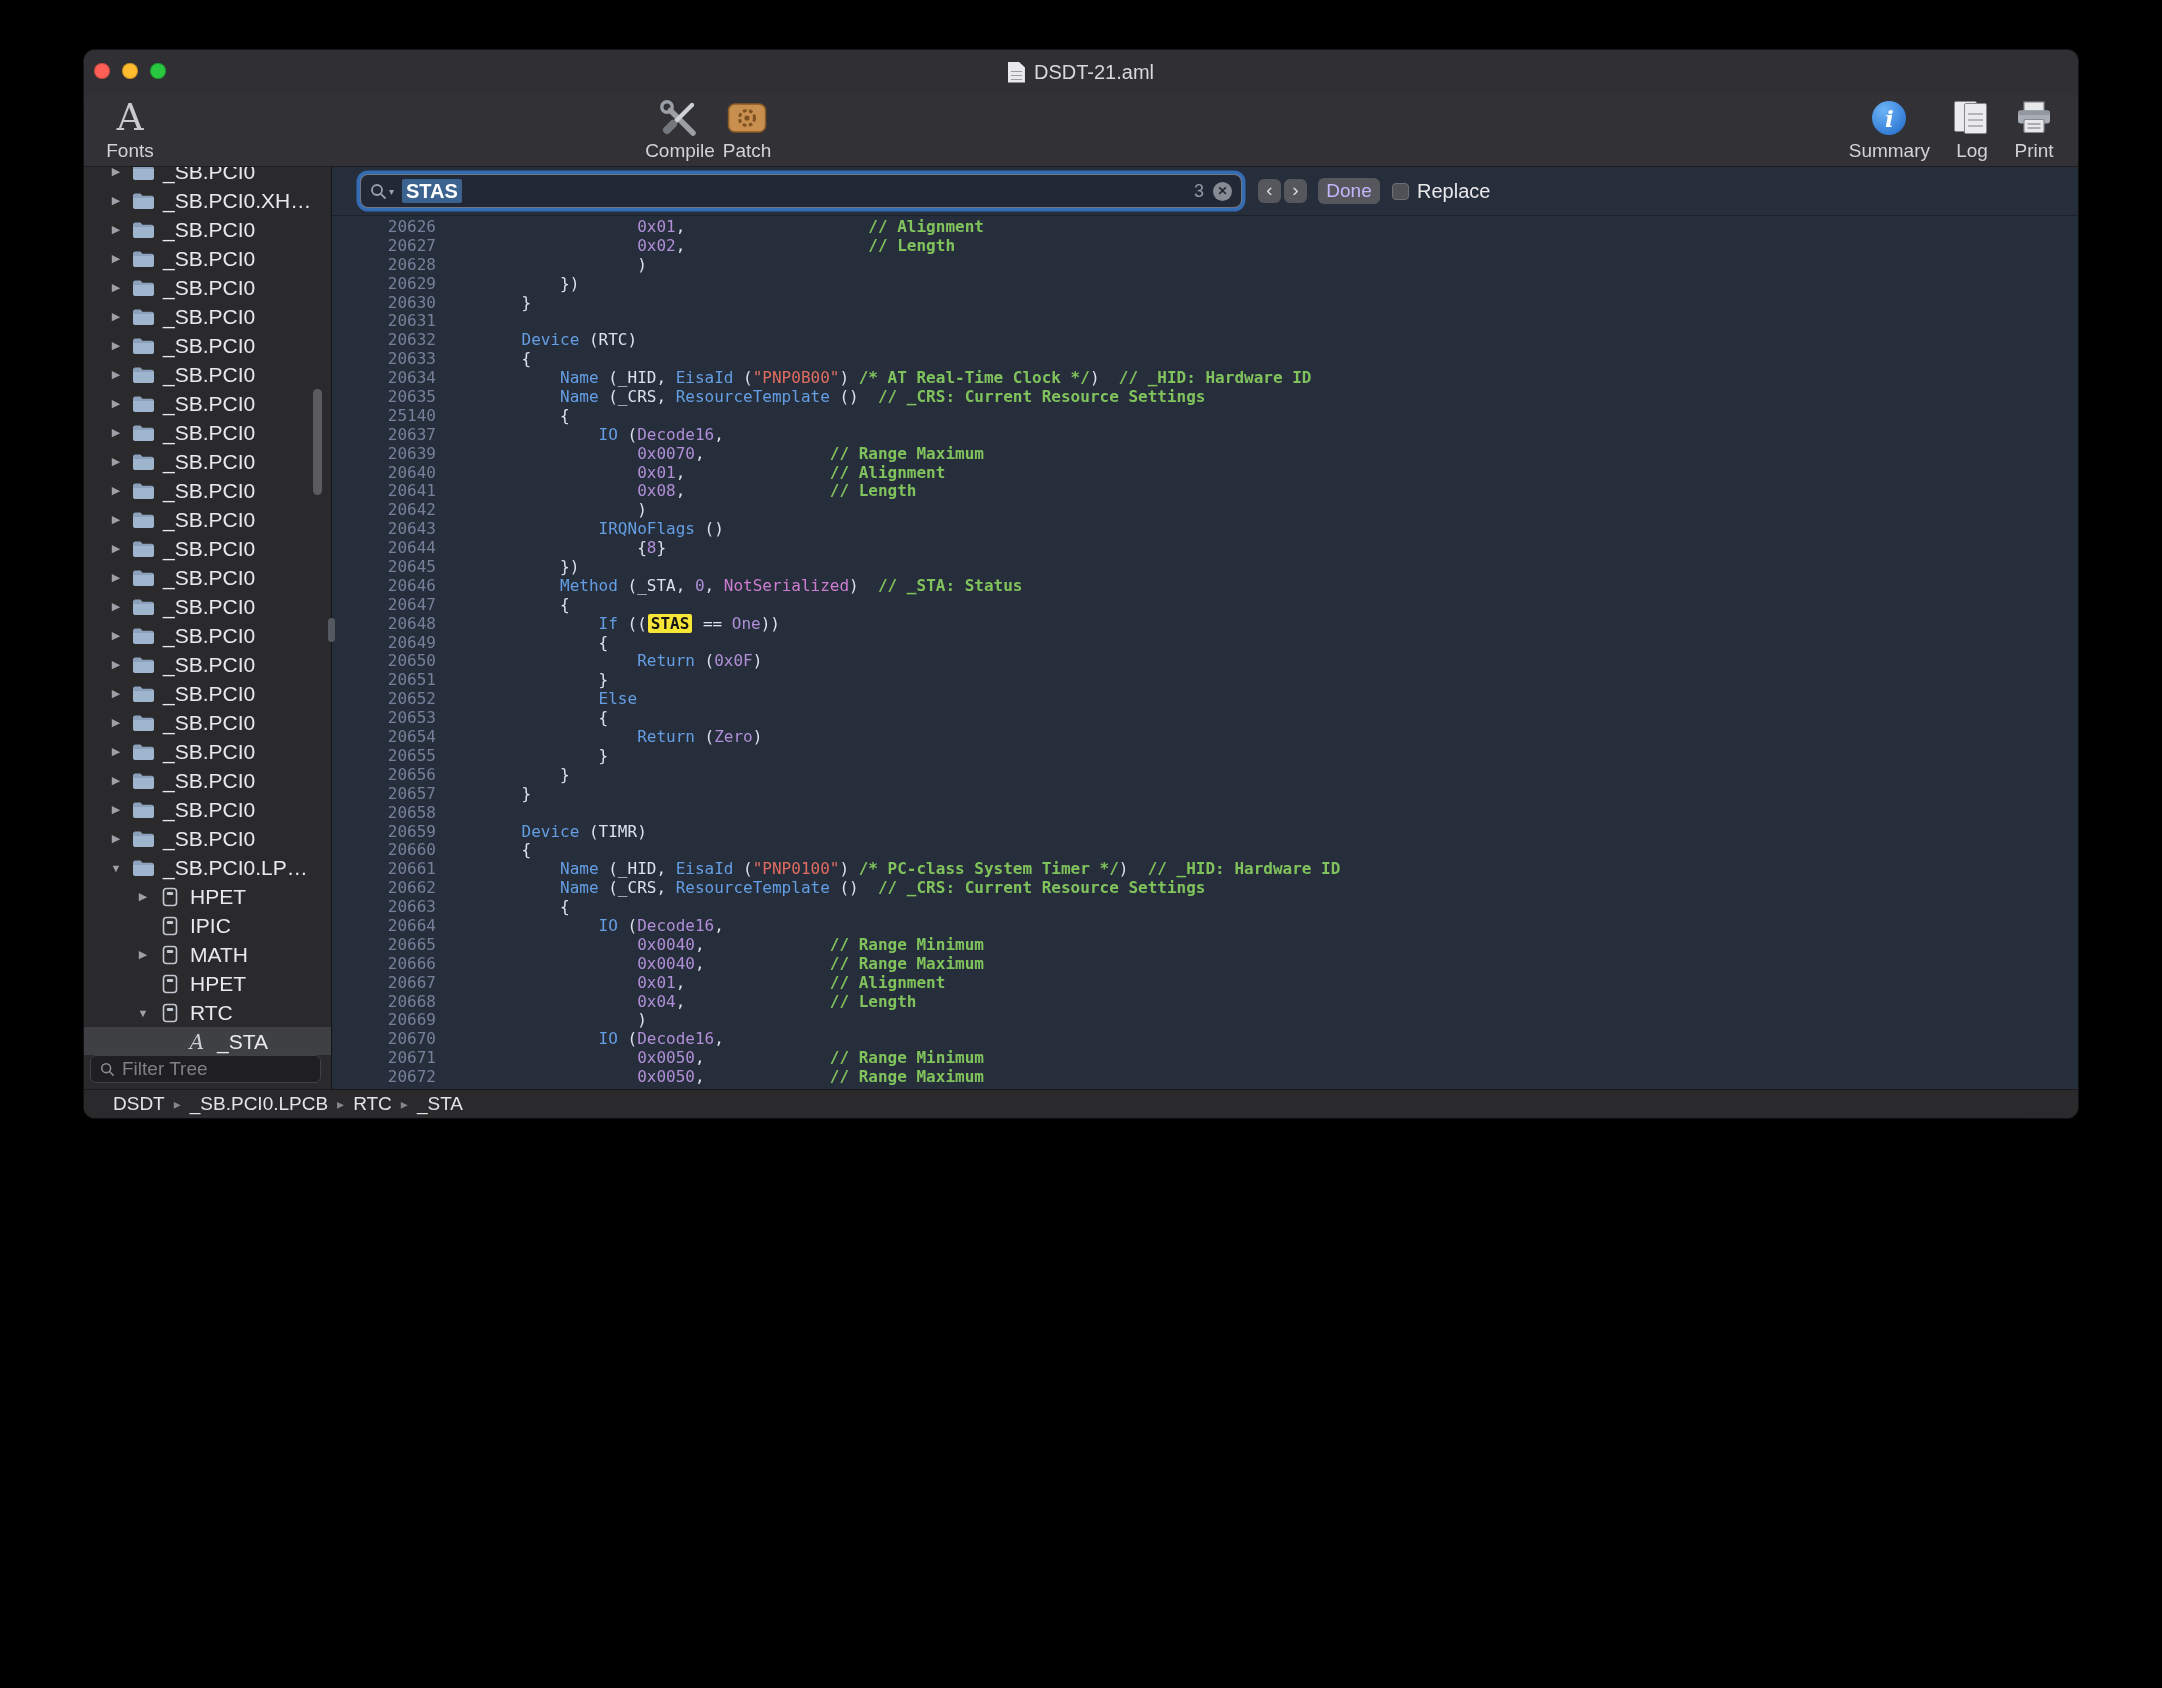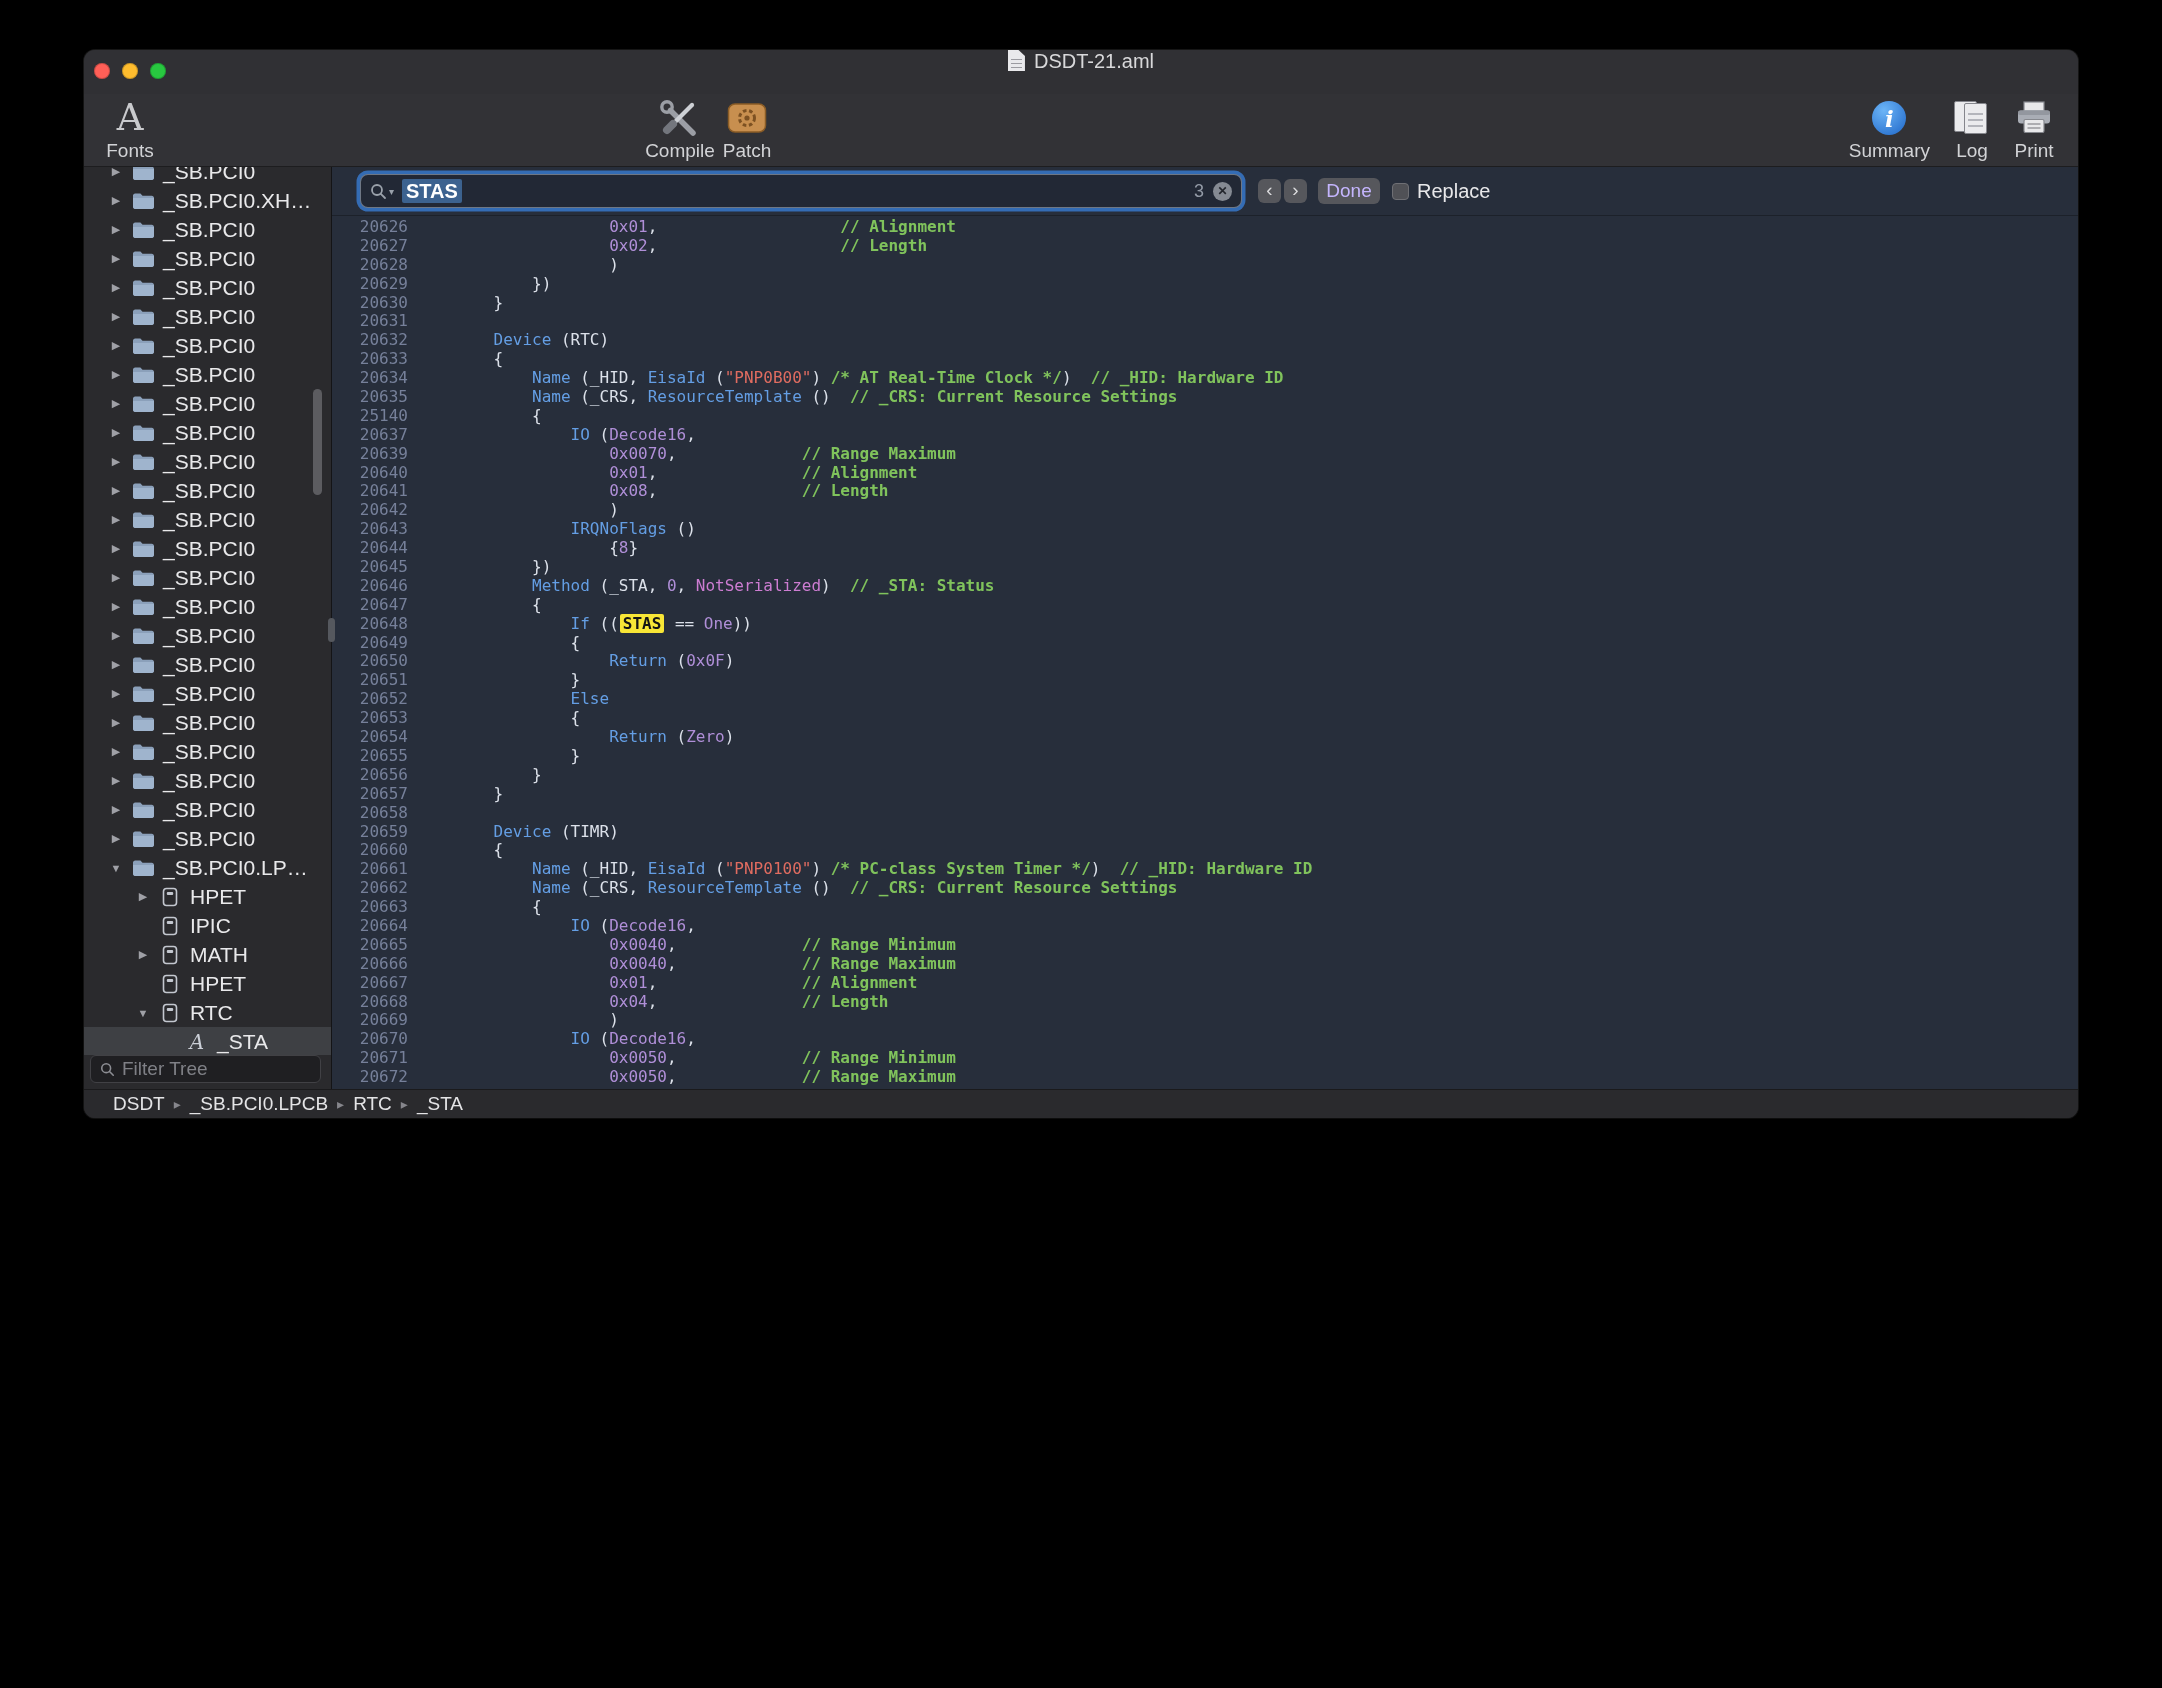--- a/index.html
+++ b/index.html
@@ -12,21 +12,21 @@
   }
 
   
   .titlebar { position: relative; height: 44px; background: var(--titlebar-bg); }
   .traffic { position: absolute; left: 10px; top: 13px; display: flex; gap: 12px; }
   .tl { width: 16px; height: 16px; border-radius: 50%; }
   .tl.red    { background: var(--traffic-red);    box-shadow: inset 0 0 0 1px rgba(0,0,0,.2); }
   .tl.yellow { background: var(--traffic-yellow); box-shadow: inset 0 0 0 1px rgba(0,0,0,.2); }
   .tl.green  { background: var(--traffic-green);  box-shadow: inset 0 0 0 1px rgba(0,0,0,.2); }
   .title-wrap { position: absolute; left: 50%; transform: translateX(-50%); top: 0; height: 44px;
-    display: flex; align-items: flex-start; gap: 9px; }
+    display: flex; align-items: center; gap: 9px; }
   .doc-icon { width: 17px; height: 21px; background: #e9e9ec; position: relative;
     clip-path: polygon(0 0, 62% 0, 100% 28%, 100% 100%, 0 100%); }
   .doc-icon::after { content:""; position:absolute; left:3px; right:3px; top:9px; height:9px;
     background: repeating-linear-gradient(to bottom, #9b9ba1 0 1.5px, transparent 1.5px 4px); }
   .title-text { color: #d8d8da; font-size: 20px; font-weight: 500; }
 
   
   .toolbar { position: relative; height: 73px; background: var(--chrome-bg); border-bottom: 1px solid #1d1d1f; }
   .tb-item { position: absolute; top: 4px; display: flex; flex-direction: column; align-items: center; gap: 2px; }
   .tb-icon { height: 40px; display: flex; align-items: center; justify-content: center; }
@@ -91,21 +91,21 @@
   .nav-prev { margin-left: 16px; }
   .nav-next { margin-left: 3px; }
   .done-btn { margin-left: 11px; width: 62px; height: 26px; background: #56575c; border-radius: 6px;
     color: #c4b5fd; font-size: 19px; display: flex; align-items: center; justify-content: center; }
   .replace-wrap { margin-left: 12px; display: flex; align-items: center; gap: 8px; }
   .checkbox { width: 17px; height: 17px; border-radius: 4px; background: #505156; border: 1px solid #6e6f74; }
   .replace-label { color: #e8e8ea; font-size: 20px; }
 
   
   .code { position: absolute; top: 49px; left: 0; right: 0; bottom: 0; overflow: hidden;
-    padding-top: 2px; font-family: "DejaVu Sans Mono", monospace; font-size: 16px; }
+    padding-top: 2px; font-family: "DejaVu Sans Mono", monospace; font-size: 16px; padding-left: 28px; }
   .code-line { display: flex; height: 18.9px; line-height: 18.9px; white-space: pre; }
   .ln { width: 76px; flex: none; text-align: right; color: var(--line-number); }
   .ct { padding-left: 47px; white-space: pre; }
   .tk-p { color: var(--syntax-plain); }
   .tk-k { color: var(--syntax-keyword); }
   .tk-n { color: var(--syntax-number); }
   .tk-s { color: var(--syntax-string); }
   .tk-c { color: var(--syntax-comment); font-weight: bold; }
   .tk-a { color: var(--syntax-argtype); }
   .tk-h { background: var(--find-highlight); color: #151515; padding: 0 3px; margin: 0 1px;

